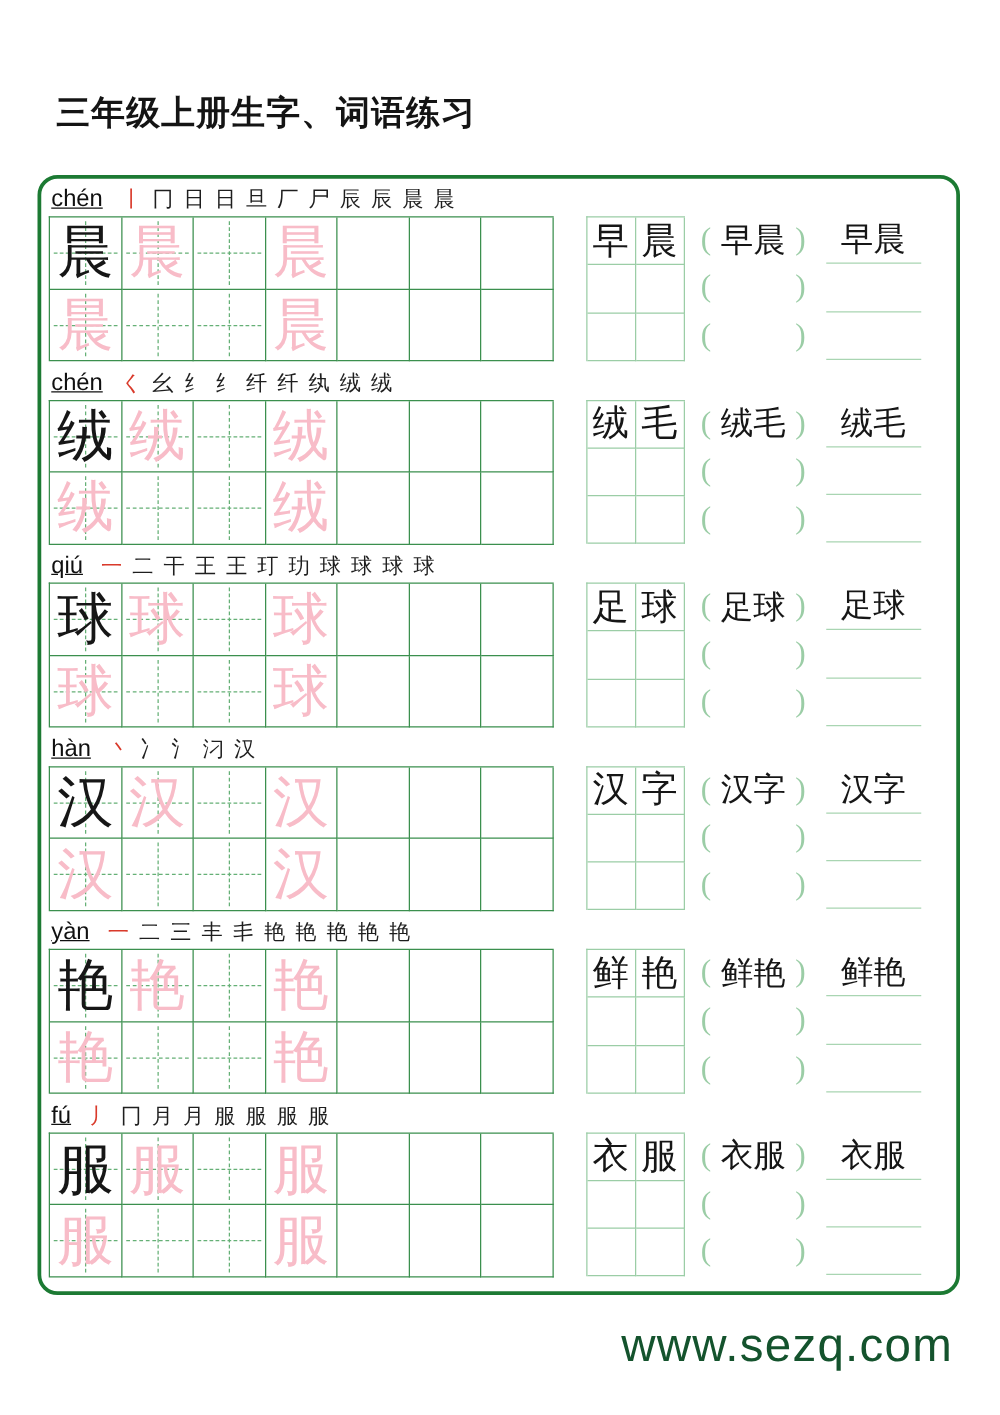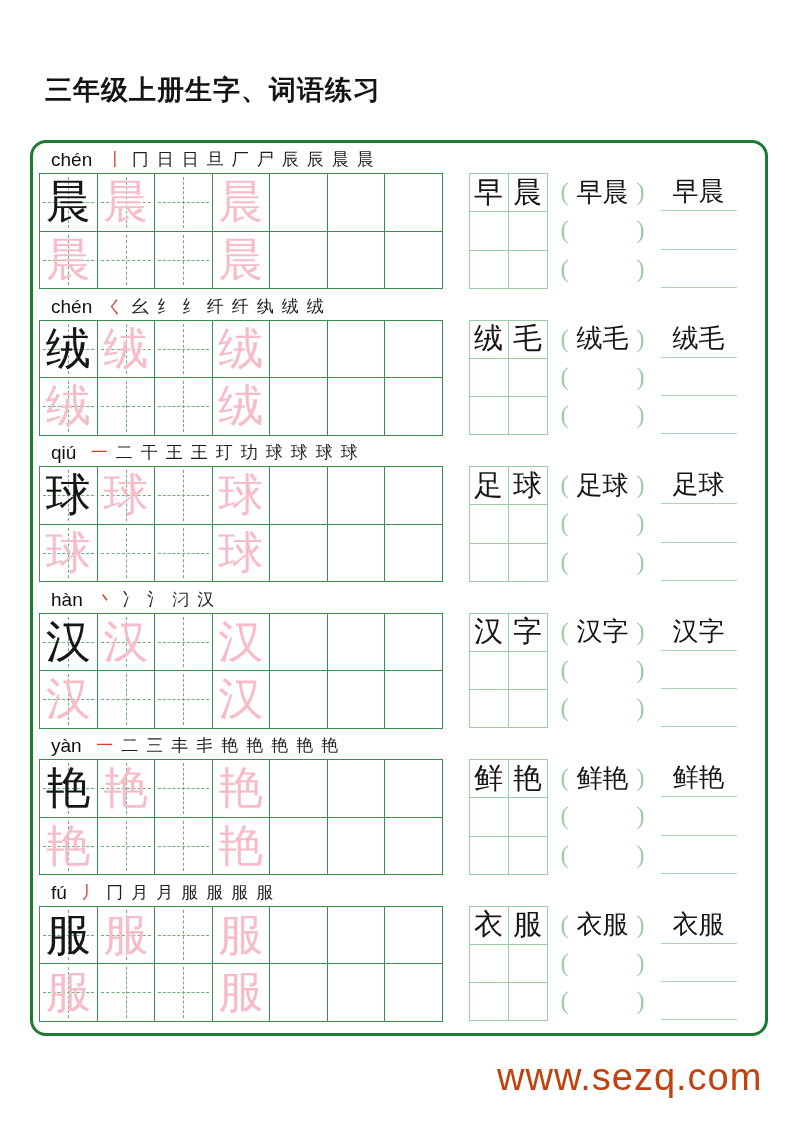--- a/index.html
+++ b/index.html
@@ -12,21 +12,21 @@
     position:absolute; left:45px; top:72px;
     font-size:27px; font-weight:700; color:#141414; letter-spacing:1px;
   }
   .sheet {
     position:absolute; left:30px; top:140px; width:738px; height:896px;
     border:3px solid #1c7a33; border-radius:16px;
     padding:4px 0 0 6px;
   }
   .block { height:146.5px; }
   .head { height:26px; display:flex; align-items:center; }
-  .pinyin { font-size:19px; color:#101010; margin-left:12px; }
+  .pinyin { font-size:19px; color:#101010; margin-left:2px;text-decoration:underline; }
   .strokes { display:flex; gap:7px; margin-left:14px; }
   .strokes span {
     width:18px; text-align:center; font-size:17px; line-height:22px;
     font-family:"Liberation Serif", serif; color:#1e1e1e;
   }
   .strokes span.first { color:#d93a2b; }
   .body { display:flex; align-items:flex-start; }
   .grid {
     display:grid; grid-template-columns:repeat(7,57.5px); grid-template-rows:repeat(2,57.5px);
     border-top:1px solid #3b8f4e; border-left:1px solid #3b8f4e;
@@ -57,21 +57,21 @@
   .parens { margin-left:13px; width:84px; display:flex; flex-direction:column; }
   .prow { height:38.3px; display:flex; align-items:center; justify-content:space-between; }
   .paren { color:#9bcda6; font-size:25px; font-family:"Liberation Serif", serif; }
   .pword { flex:1; text-align:center; font-size:26px; font-family:"Liberation Serif", serif; color:#161616; }
   .lines { margin-left:16px; width:76px; display:flex; flex-direction:column; }
   .lrow { height:38.3px; display:flex; align-items:flex-end; justify-content:center;
     border-bottom:1px solid #a9d5b2; }
   .lword { font-size:26px; font-family:"Liberation Serif", serif; color:#161616; padding-bottom:1px; }
   .watermark {
     position:absolute; left:497px; top:1056px;
-    font-size:38px; color:#c2410c; letter-spacing:1px;
+    font-size:38px; color:#14532d; letter-spacing:1px;
   }
 </style>
 </head>
 <body>
 
 <div class="page">
   <h1 class="title">三年级上册生字、词语练习</h1>
   <div class="sheet">
   <section class="block">
     <div class="head">

